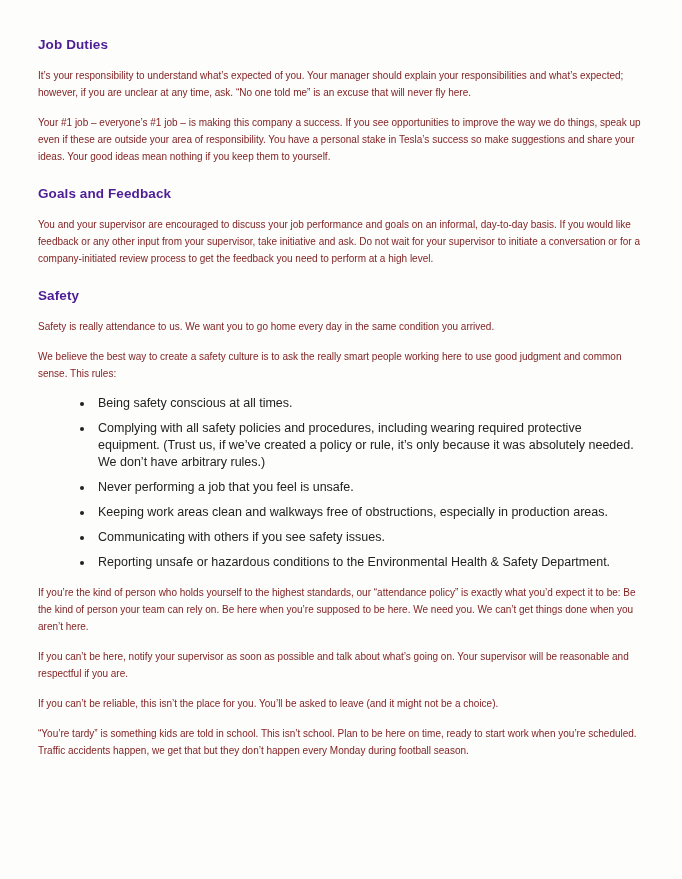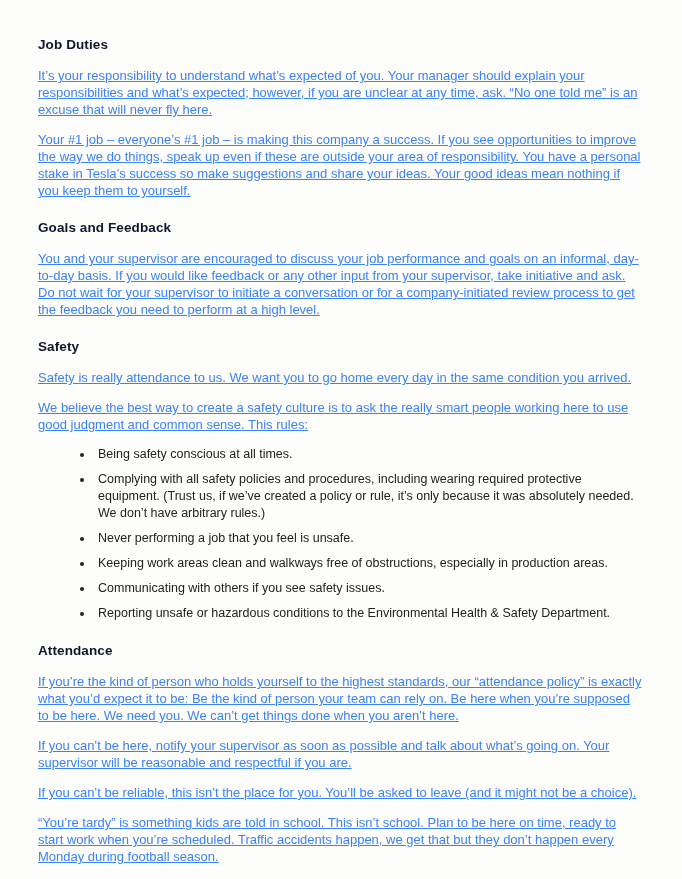--- a/index.html
+++ b/index.html
@@ -19,32 +19,31 @@
     width: 682px;
     min-height: 879px;
     padding: 36px 38px 16px 38px;
     background: #fdfdfc;
   }
   h2.section-heading {
     font-size: 13.5px;
     font-weight: bold;
     line-height: 17px;
     margin: 20px 0 14px 0;
-    color: #0f172a;
+    color: #4c1d95;
     letter-spacing: 0.1px;
   }
   section:first-child h2.section-heading {
     margin-top: 0;
   }
   p.body-paragraph {
-    font-size: 13px;
+    font-size: 10px;
     line-height: 17px;
     margin: 0 0 13px 0;
-    color: #3b82f6;
-    text-decoration: underline;
+    color: #7f1d1d;
   }
   ul.bullet-list {
     margin: 0 0 13px 0;
     padding: 0 0 0 48px;
     list-style: disc outside;
   }
   ul.bullet-list li {
     font-size: 12.5px;
     line-height: 17px;
     margin: 8px;
@@ -76,21 +75,20 @@
       <li>Being safety conscious at all times.</li>
       <li>Complying with all safety policies and procedures, including wearing required protective equipment. (Trust us, if we’ve created a policy or rule, it’s only because it was absolutely needed. We don’t have arbitrary rules.)</li>
       <li>Never performing a job that you feel is unsafe.</li>
       <li>Keeping work areas clean and walkways free of obstructions, especially in production areas.</li>
       <li>Communicating with others if you see safety issues.</li>
       <li>Reporting unsafe or hazardous conditions to the Environmental Health &amp; Safety Department.</li>
     </ul>
   </section>
 
   <section>
-    <h2 class="section-heading">Attendance</h2>
     <p class="body-paragraph">If you’re the kind of person who holds yourself to the highest standards, our “attendance policy” is exactly what you’d expect it to be: Be the kind of person your team can rely on. Be here when you’re supposed to be here. We need you. We can’t get things done when you aren’t here.</p>
     <p class="body-paragraph">If you can’t be here, notify your supervisor as soon as possible and talk about what’s going on. Your supervisor will be reasonable and respectful if you are.</p>
     <p class="body-paragraph">If you can’t be reliable, this isn’t the place for you. You’ll be asked to leave (and it might not be a choice).</p>
   </section>
 
   <section>
     <p class="body-paragraph">“You’re tardy” is something kids are told in school. This isn’t school. Plan to be here on time, ready to start work when you’re scheduled. Traffic accidents happen, we get that but they don’t happen every Monday during football season.</p>
   </section>
 
 </main>

